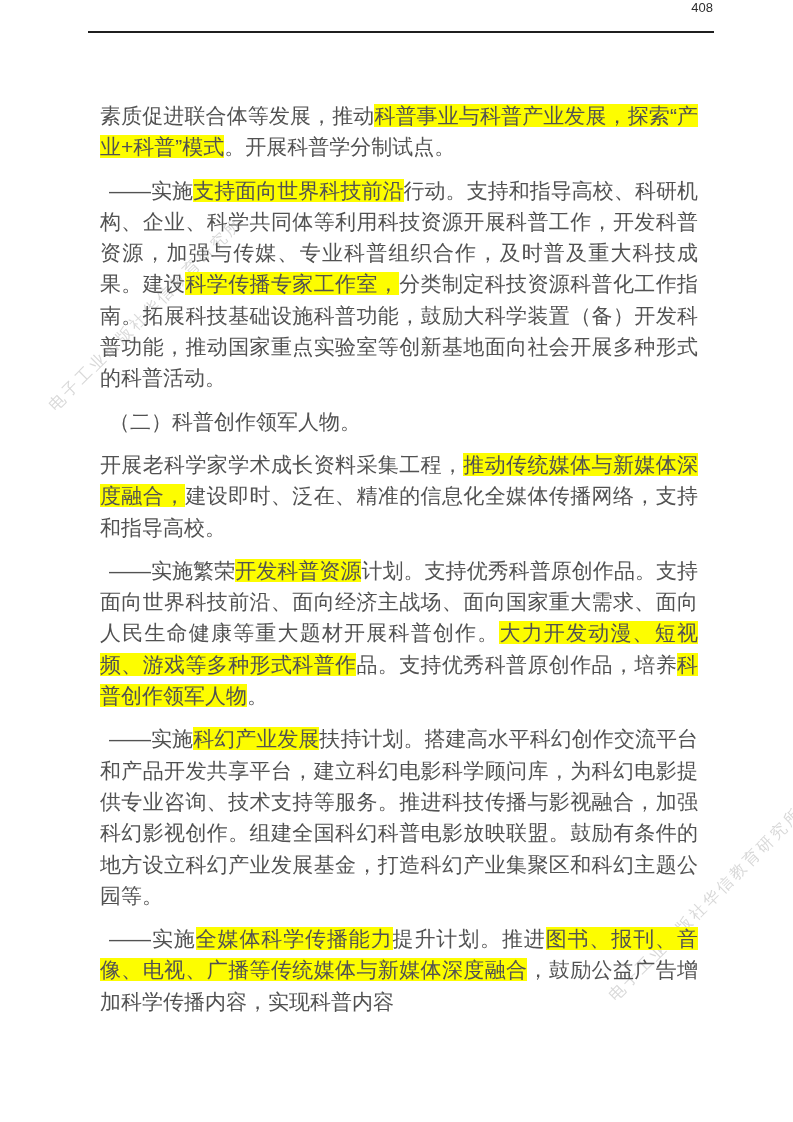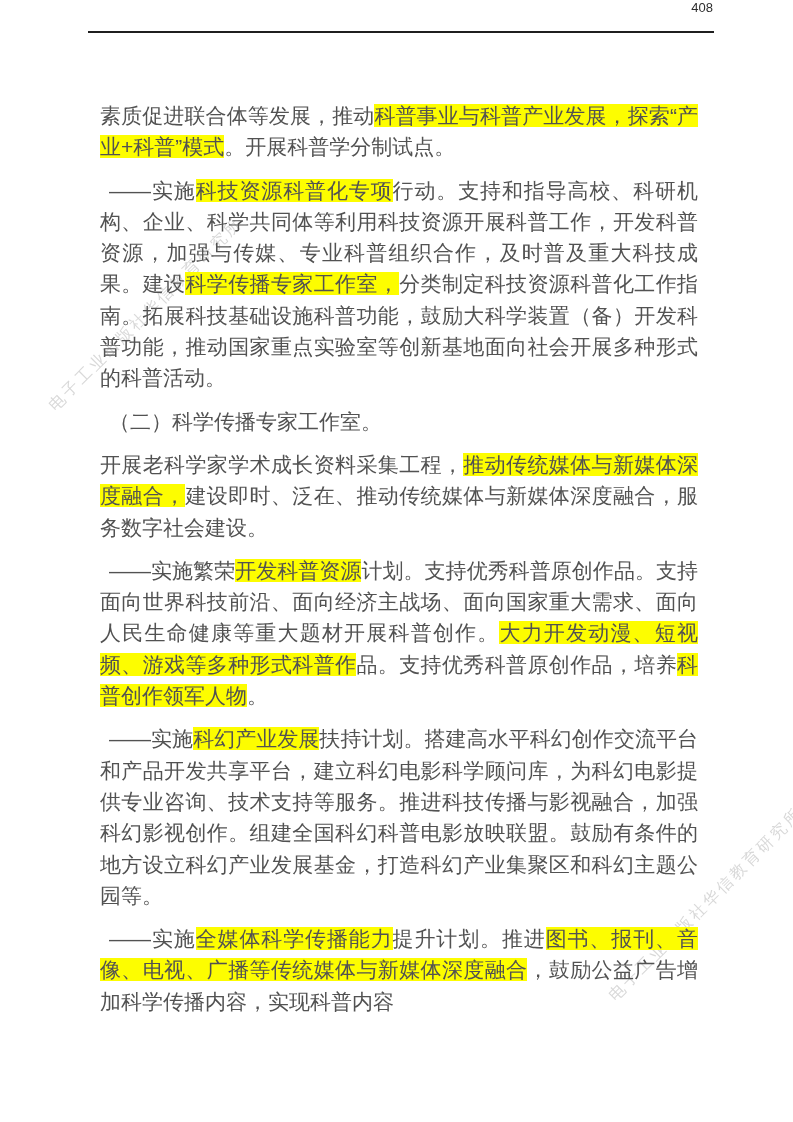--- a/index.html
+++ b/index.html
@@ -67,20 +67,20 @@
 
 <div class="page">
   <div class="page-number">408</div>
   <div class="header-rule"></div>
 
   <div class="watermark wm-1">电子工业出版社华信教育研究所</div>
   <div class="watermark wm-2">电子工业出版社华信教育研究所</div>
 
   <div class="doc-body" id="doc-body">
       <p><span>素质促进联合体等发展，推动</span><span class="hl">科普事业与科普产业发展，探索“产业+科普”模式</span><span>。开展科普学分制试点。</span></p>
-      <p class="indent"><span>——实施</span><span class="hl">科技资源科普化专项</span><span>行动。支持和指导高校、科研机构、企业、科学共同体等利用科技资源开展科普工作，开发科普资源，加强与传媒、专业科普组织合作，及时普及重大科技成果。建设</span><span class="hl">科学传播专家工作室，</span><span>分类制定科技资源科普化工作指南。拓展科技基础设施科普功能，鼓励大科学装置（备）开发科普功能，推动国家重点实验室等创新基地面向社会开展多种形式的科普活动。</span></p>
-      <p class="indent"><span>（二）科学传播专家工作室。</span></p>
-      <p><span>开展老科学家学术成长资料采集工程，</span><span class="hl">推动传统媒体与新媒体深度融合，</span><span>建设即时、泛在、推动传统媒体与新媒体深度融合，服务数字社会建设。</span></p>
+      <p class="indent"><span>——实施</span><span class="hl">支持面向世界科技前沿</span><span>行动。支持和指导高校、科研机构、企业、科学共同体等利用科技资源开展科普工作，开发科普资源，加强与传媒、专业科普组织合作，及时普及重大科技成果。建设</span><span class="hl">科学传播专家工作室，</span><span>分类制定科技资源科普化工作指南。拓展科技基础设施科普功能，鼓励大科学装置（备）开发科普功能，推动国家重点实验室等创新基地面向社会开展多种形式的科普活动。</span></p>
+      <p class="indent"><span>（二）科普创作领军人物。</span></p>
+      <p><span>开展老科学家学术成长资料采集工程，</span><span class="hl">推动传统媒体与新媒体深度融合，</span><span>建设即时、泛在、精准的信息化全媒体传播网络，支持和指导高校。</span></p>
       <p class="indent"><span>——实施繁荣</span><span class="hl">开发科普资源</span><span>计划。支持优秀科普原创作品。支持面向世界科技前沿、面向经济主战场、面向国家重大需求、面向人民生命健康等重大题材开展科普创作。</span><span class="hl">大力开发动漫、短视频、游戏等多种形式科普作</span><span>品。支持优秀科普原创作品，培养</span><span class="hl">科普创作领军人物</span><span>。</span></p>
       <p class="indent"><span>——实施</span><span class="hl">科幻产业发展</span><span>扶持计划。搭建高水平科幻创作交流平台和产品开发共享平台，建立科幻电影科学顾问库，为科幻电影提供专业咨询、技术支持等服务。推进科技传播与影视融合，加强科幻影视创作。组建全国科幻科普电影放映联盟。鼓励有条件的地方设立科幻产业发展基金，打造科幻产业集聚区和科幻主题公园等。</span></p>
       <p class="indent"><span>——实施</span><span class="hl">全媒体科学传播能力</span><span>提升计划。推进</span><span class="hl">图书、报刊、音像、电视、广播等传统媒体与新媒体深度融合</span><span>，鼓励公益广告增加科学传播内容，实现科普内容</span></p>
     </div>
 </div>
 
 </body></html>

